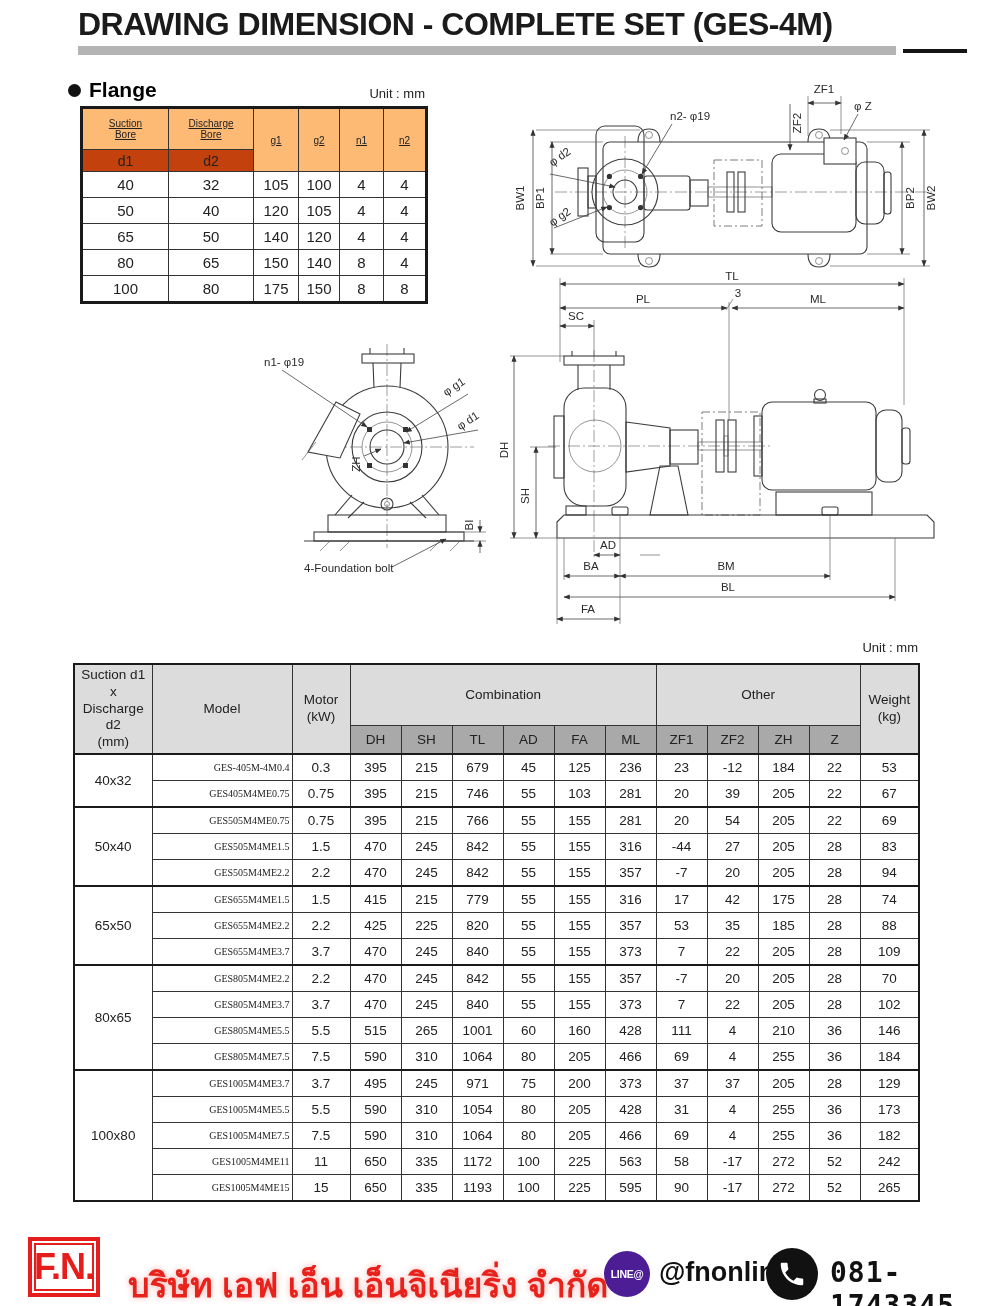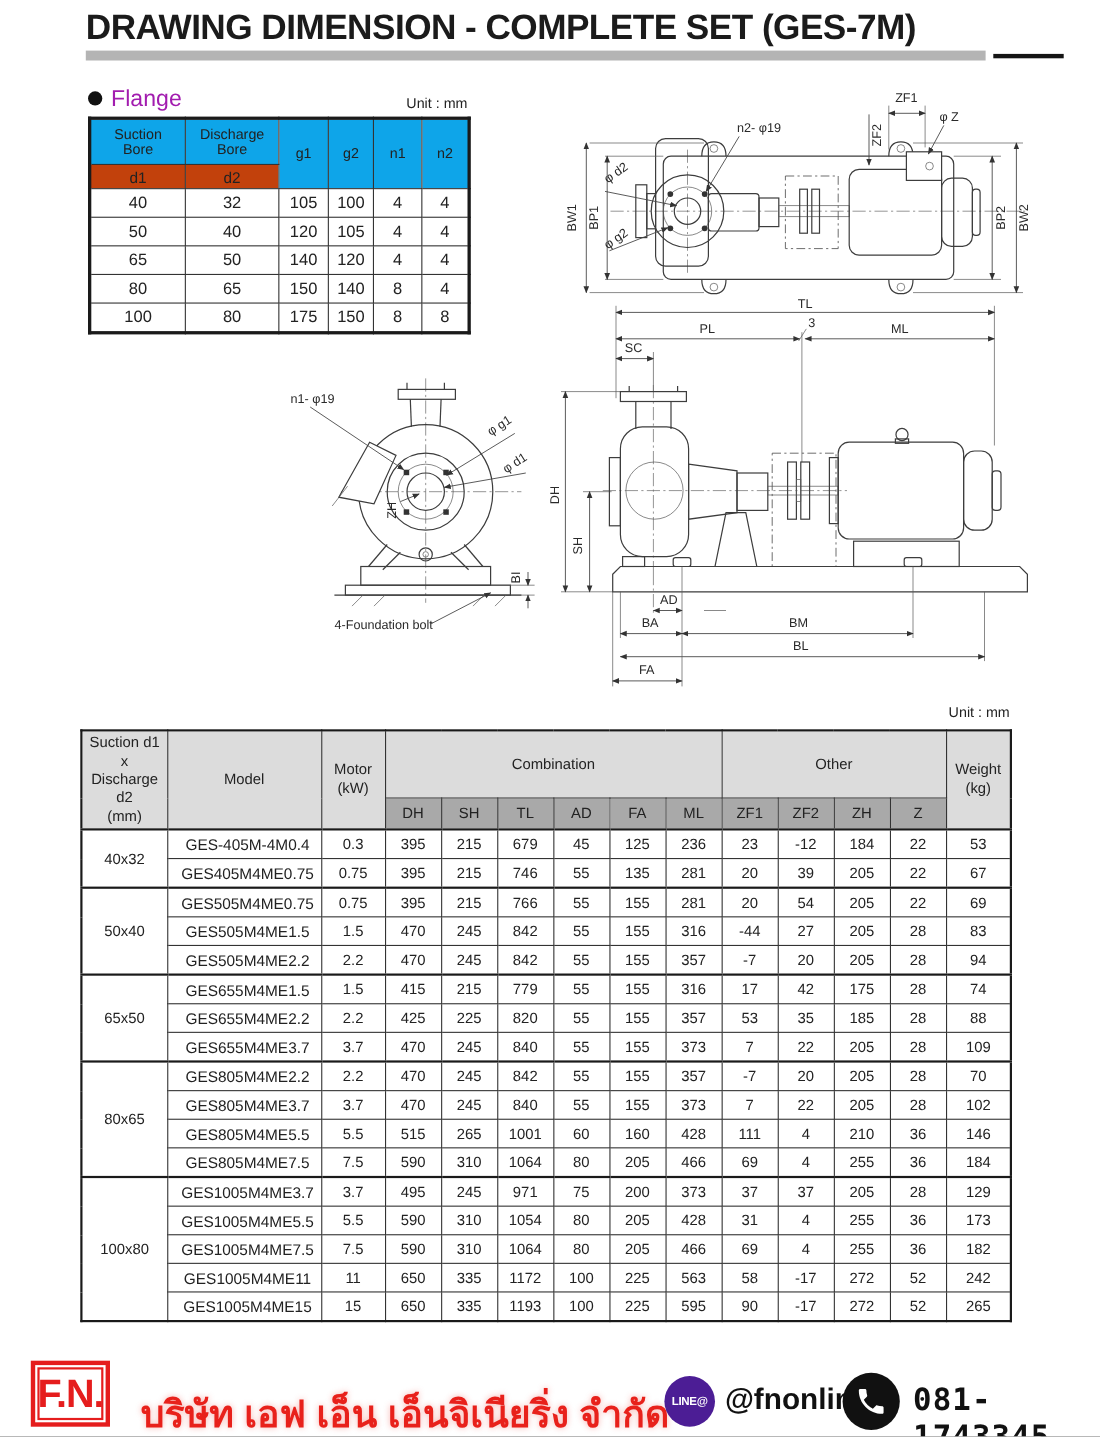--- a/index.html
+++ b/index.html
@@ -6,43 +6,43 @@
   .page{position:relative;width:1000px;height:1306px;background:#fff;margin:0 auto;
         font-family:"Liberation Sans",sans-serif;color:#222;overflow:hidden;}
 
   
   .title{position:absolute;left:78px;top:6px;font-size:32px;font-weight:800;
          letter-spacing:-.5px;color:#1b1b1b;white-space:nowrap;}
   .title-bar{position:absolute;left:78px;top:46px;width:818px;height:9px;background:#b4b4b4;}
   .title-dash{position:absolute;left:903px;top:49px;width:64px;height:4px;background:#151515;}
 
   
-  .flange-head{position:absolute;left:80px;top:78px;font-size:21px;font-weight:normal;color:#a21caf;}
+  .flange-head{position:absolute;left:68px;top:78px;font-size:21px;font-weight:bold;color:#000000;}
   .bullet{display:inline-block;width:13px;height:13px;border-radius:50%;background:#111;margin-right:8px;}
   .flange-unit{position:absolute;left:345px;top:86px;width:80px;text-align:right;font-size:13px;color:#222;}
   .main-unit{position:absolute;left:798px;top:640px;width:120px;text-align:right;font-size:13px;color:#222;}
 
   table{border-collapse:collapse;table-layout:fixed;}
   th,td{border:1px solid #333;text-align:center;vertical-align:middle;
         font-family:"Liberation Sans",sans-serif;color:#222;padding:0 2px;overflow:hidden;}
 
   .flange-table{position:absolute;left:80px;top:106px;width:345px;border:3px solid #1a1a1a;}
   .flange-table th{font-weight:normal;}
-  .flange-table .hdr{background:#0ea5e9;font-size:13px;height:40px;line-height:1.1;}
+  .flange-table .hdr{background:#fdba74;font-size:10px;height:40px;line-height:1.1;text-decoration:underline;}
   .flange-table .hdr2{background:#c2410c;font-size:14px;height:21px;}
   .flange-table td{font-size:15px;height:25px;}
 
   .main-table{position:absolute;left:73px;top:663px;width:845px;border:2.5px solid #1a1a1a;}
   .main-table th{font-weight:normal;margin-left:24px;}
   .main-table .hdr{background:#dcdcdc;font-size:13.5px;height:60px;line-height:1.25;}
   .main-table .sub{background:#a9a9a9;font-size:13.5px;height:27px;}
   .main-table td{font-size:13.5px;height:25px;}
   .main-table tbody tr:first-child td{border-top:2px solid #1a1a1a;}
   .main-table .group-start td{border-top:2px solid #1a1a1a;}
-  .main-table .model-cell{text-align:center;padding-left:8px;font-size:14px;}
+  .main-table .model-cell{text-align:right;padding-left:8px;font-size:10px;font-family:Liberation Serif, serif;}
   .pre{white-space:pre-line;}
 
   
   .drawing{position:absolute;}
   .ln{fill:none;stroke:#3d3d3d;stroke-width:1.1;}
   .lnf{fill:#fff;stroke:#3d3d3d;stroke-width:1.1;}
   .thin{fill:none;stroke:#5a5a5a;stroke-width:.65;}
   .cl{fill:none;stroke:#6a6a6a;stroke-width:.65;stroke-dasharray:12 3 2 3;}
   .dash{fill:none;stroke:#5a5a5a;stroke-width:.8;stroke-dasharray:8 3 2 3;}
   .dim{fill:none;stroke:#444;stroke-width:.8;}
@@ -64,21 +64,21 @@
   .phone-circ{position:absolute;left:766px;top:1248px;width:52px;height:52px;border-radius:50%;
            background:#111;display:flex;align-items:center;justify-content:center;}
   .phone-num{position:absolute;left:830px;top:1256px;font-size:28px;font-weight:bold;
            font-family:"DejaVu Sans Mono",monospace;color:#111;letter-spacing:1px;}
 </style>
 </head>
 <body>
 
 <div class="page">
 
-  <div class="title">DRAWING DIMENSION - COMPLETE SET (GES-7M)</div>
+  <div class="title">DRAWING DIMENSION - COMPLETE SET (GES-4M)</div>
   <div class="title-bar"></div>
   <div class="title-dash"></div>
 
   <div class="flange-head">
     <span class="bullet"></span><span>Flange</span>
   </div>
   <div class="flange-unit">Unit : mm</div>
 
   <table class="flange-table">
     <colgroup>
@@ -467,21 +467,21 @@
           <td>22</td>
           <td>53</td>
         </tr>
         <tr>
           <td class="model-cell">GES405M4ME0.75</td>
           <td>0.75</td>
           <td>395</td>
           <td>215</td>
           <td>746</td>
           <td>55</td>
-          <td>135</td>
+          <td>103</td>
           <td>281</td>
           <td>20</td>
           <td>39</td>
           <td>205</td>
           <td>22</td>
           <td>67</td>
         </tr>
         <tr class="group-start">
           <td rowspan="3" class="group-cell">50x40</td>
           <td class="model-cell">GES505M4ME0.75</td>

